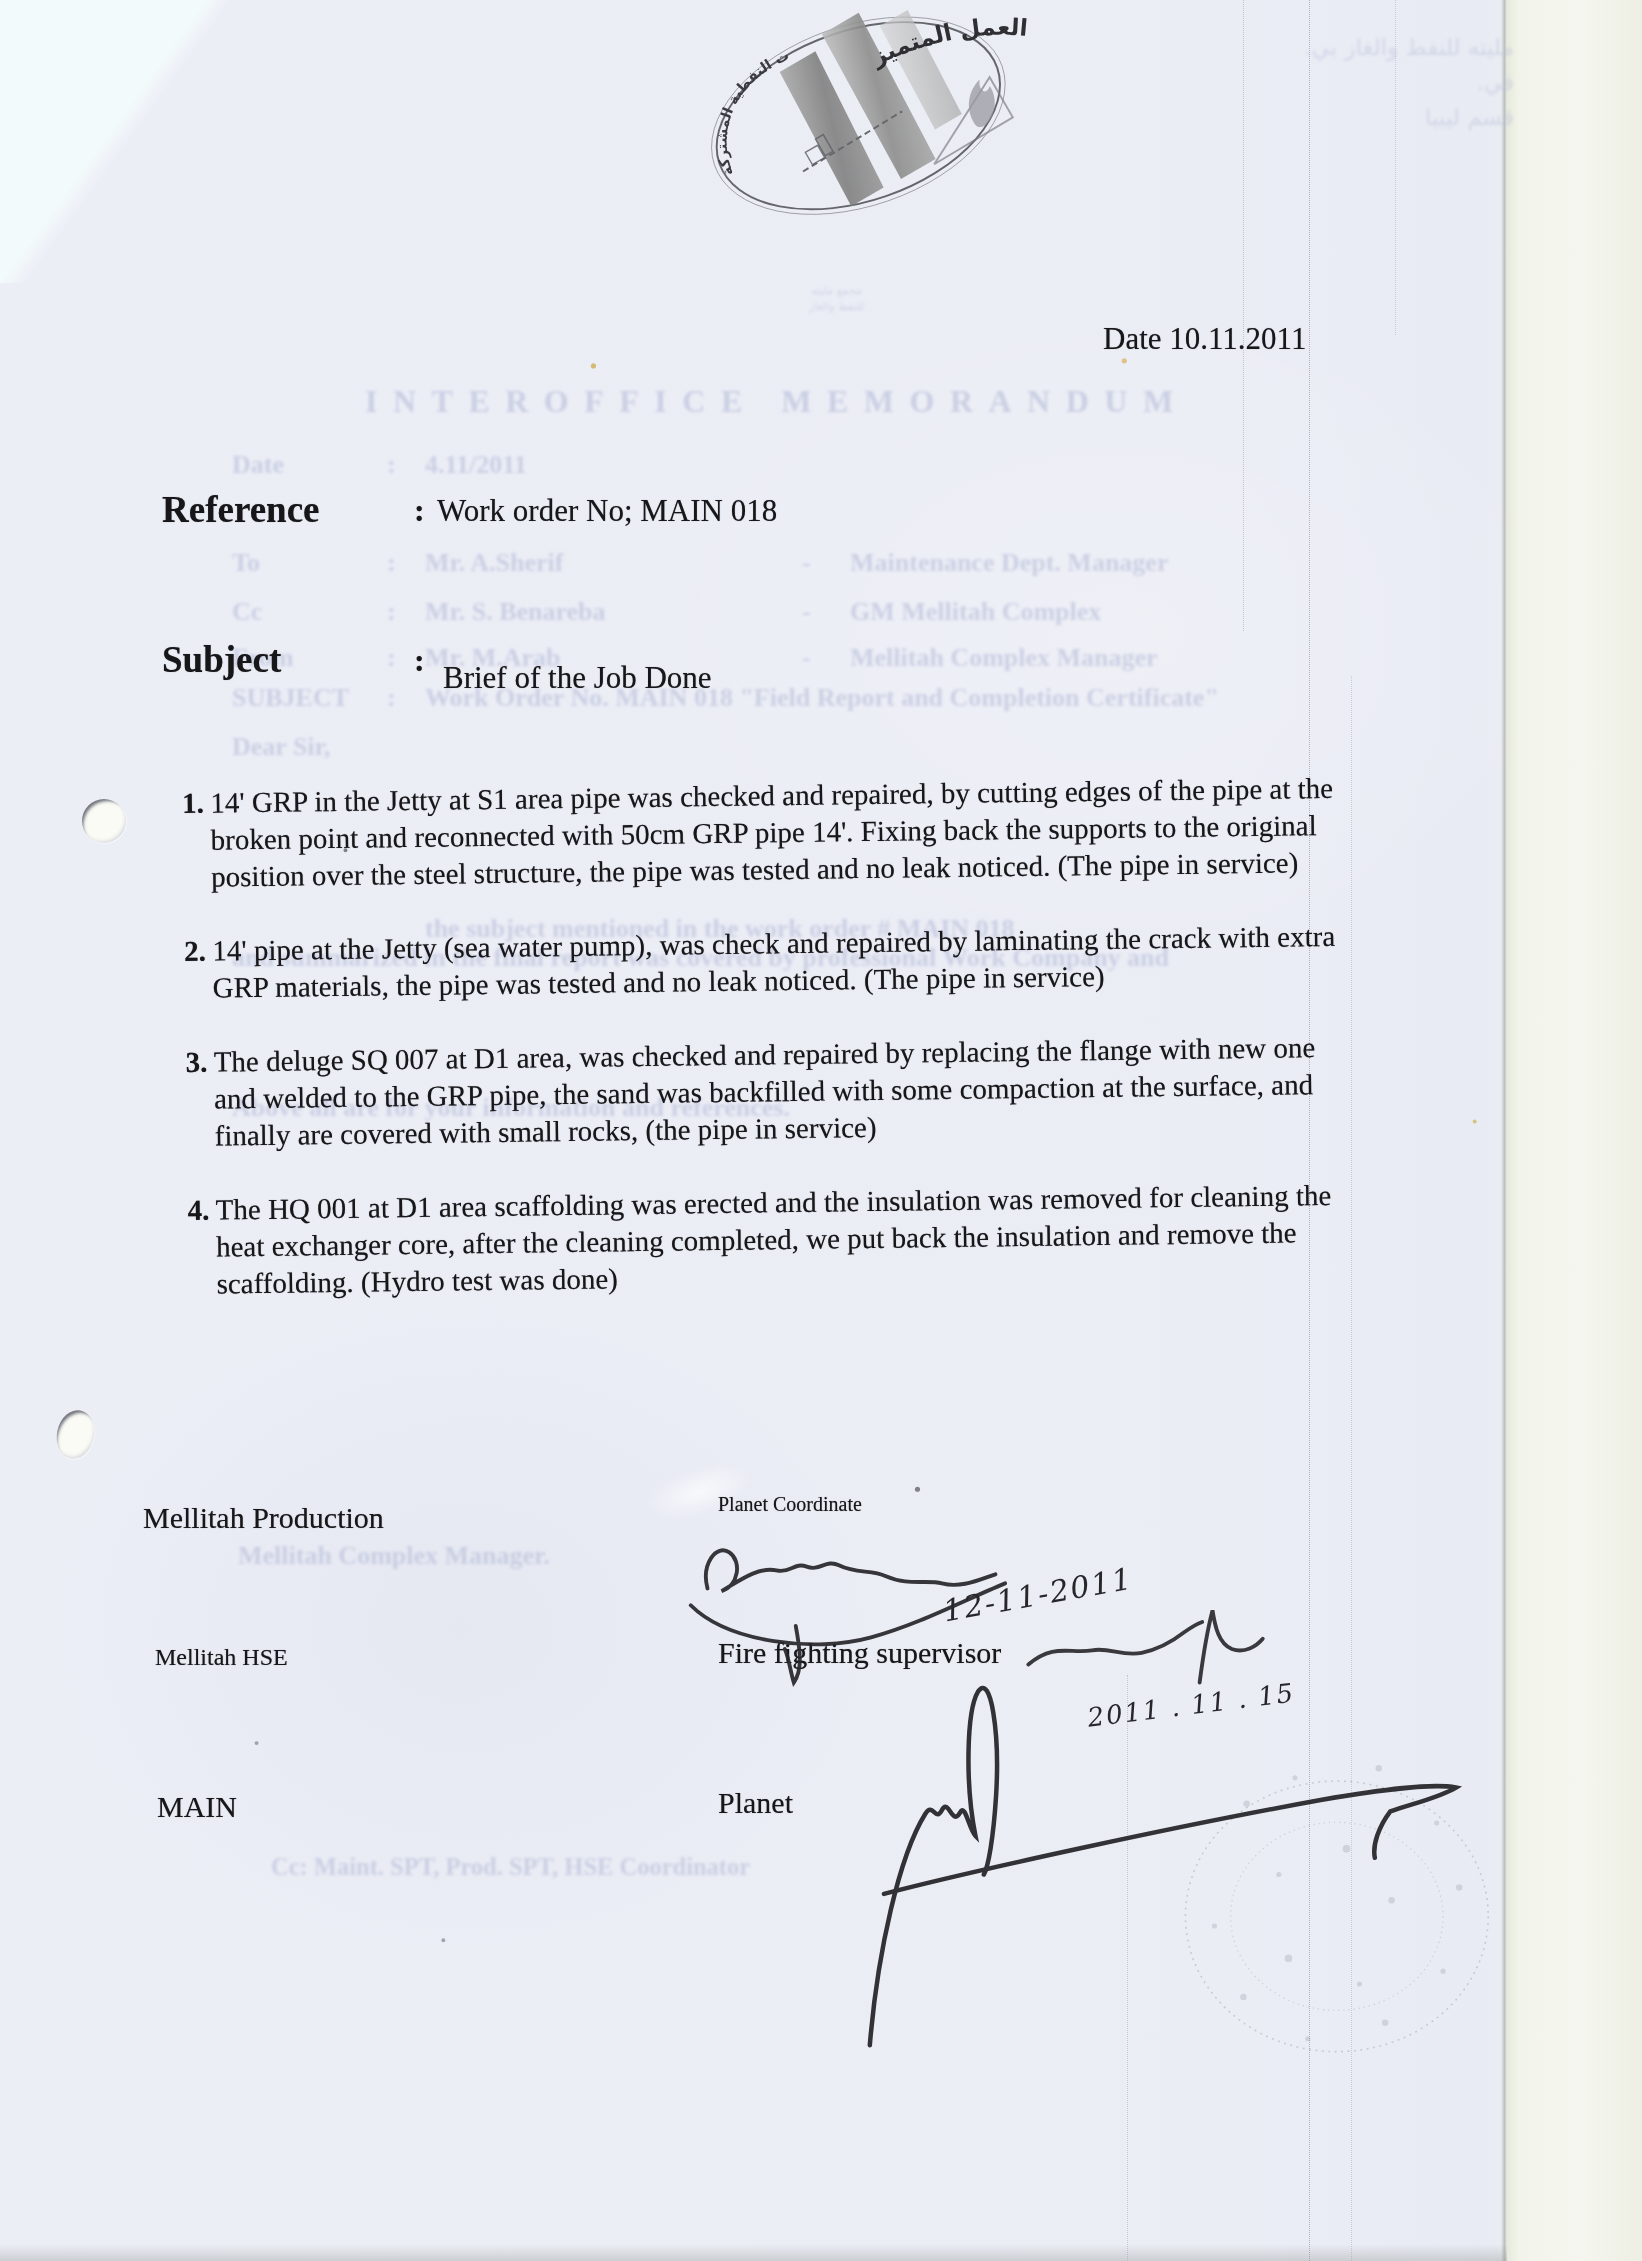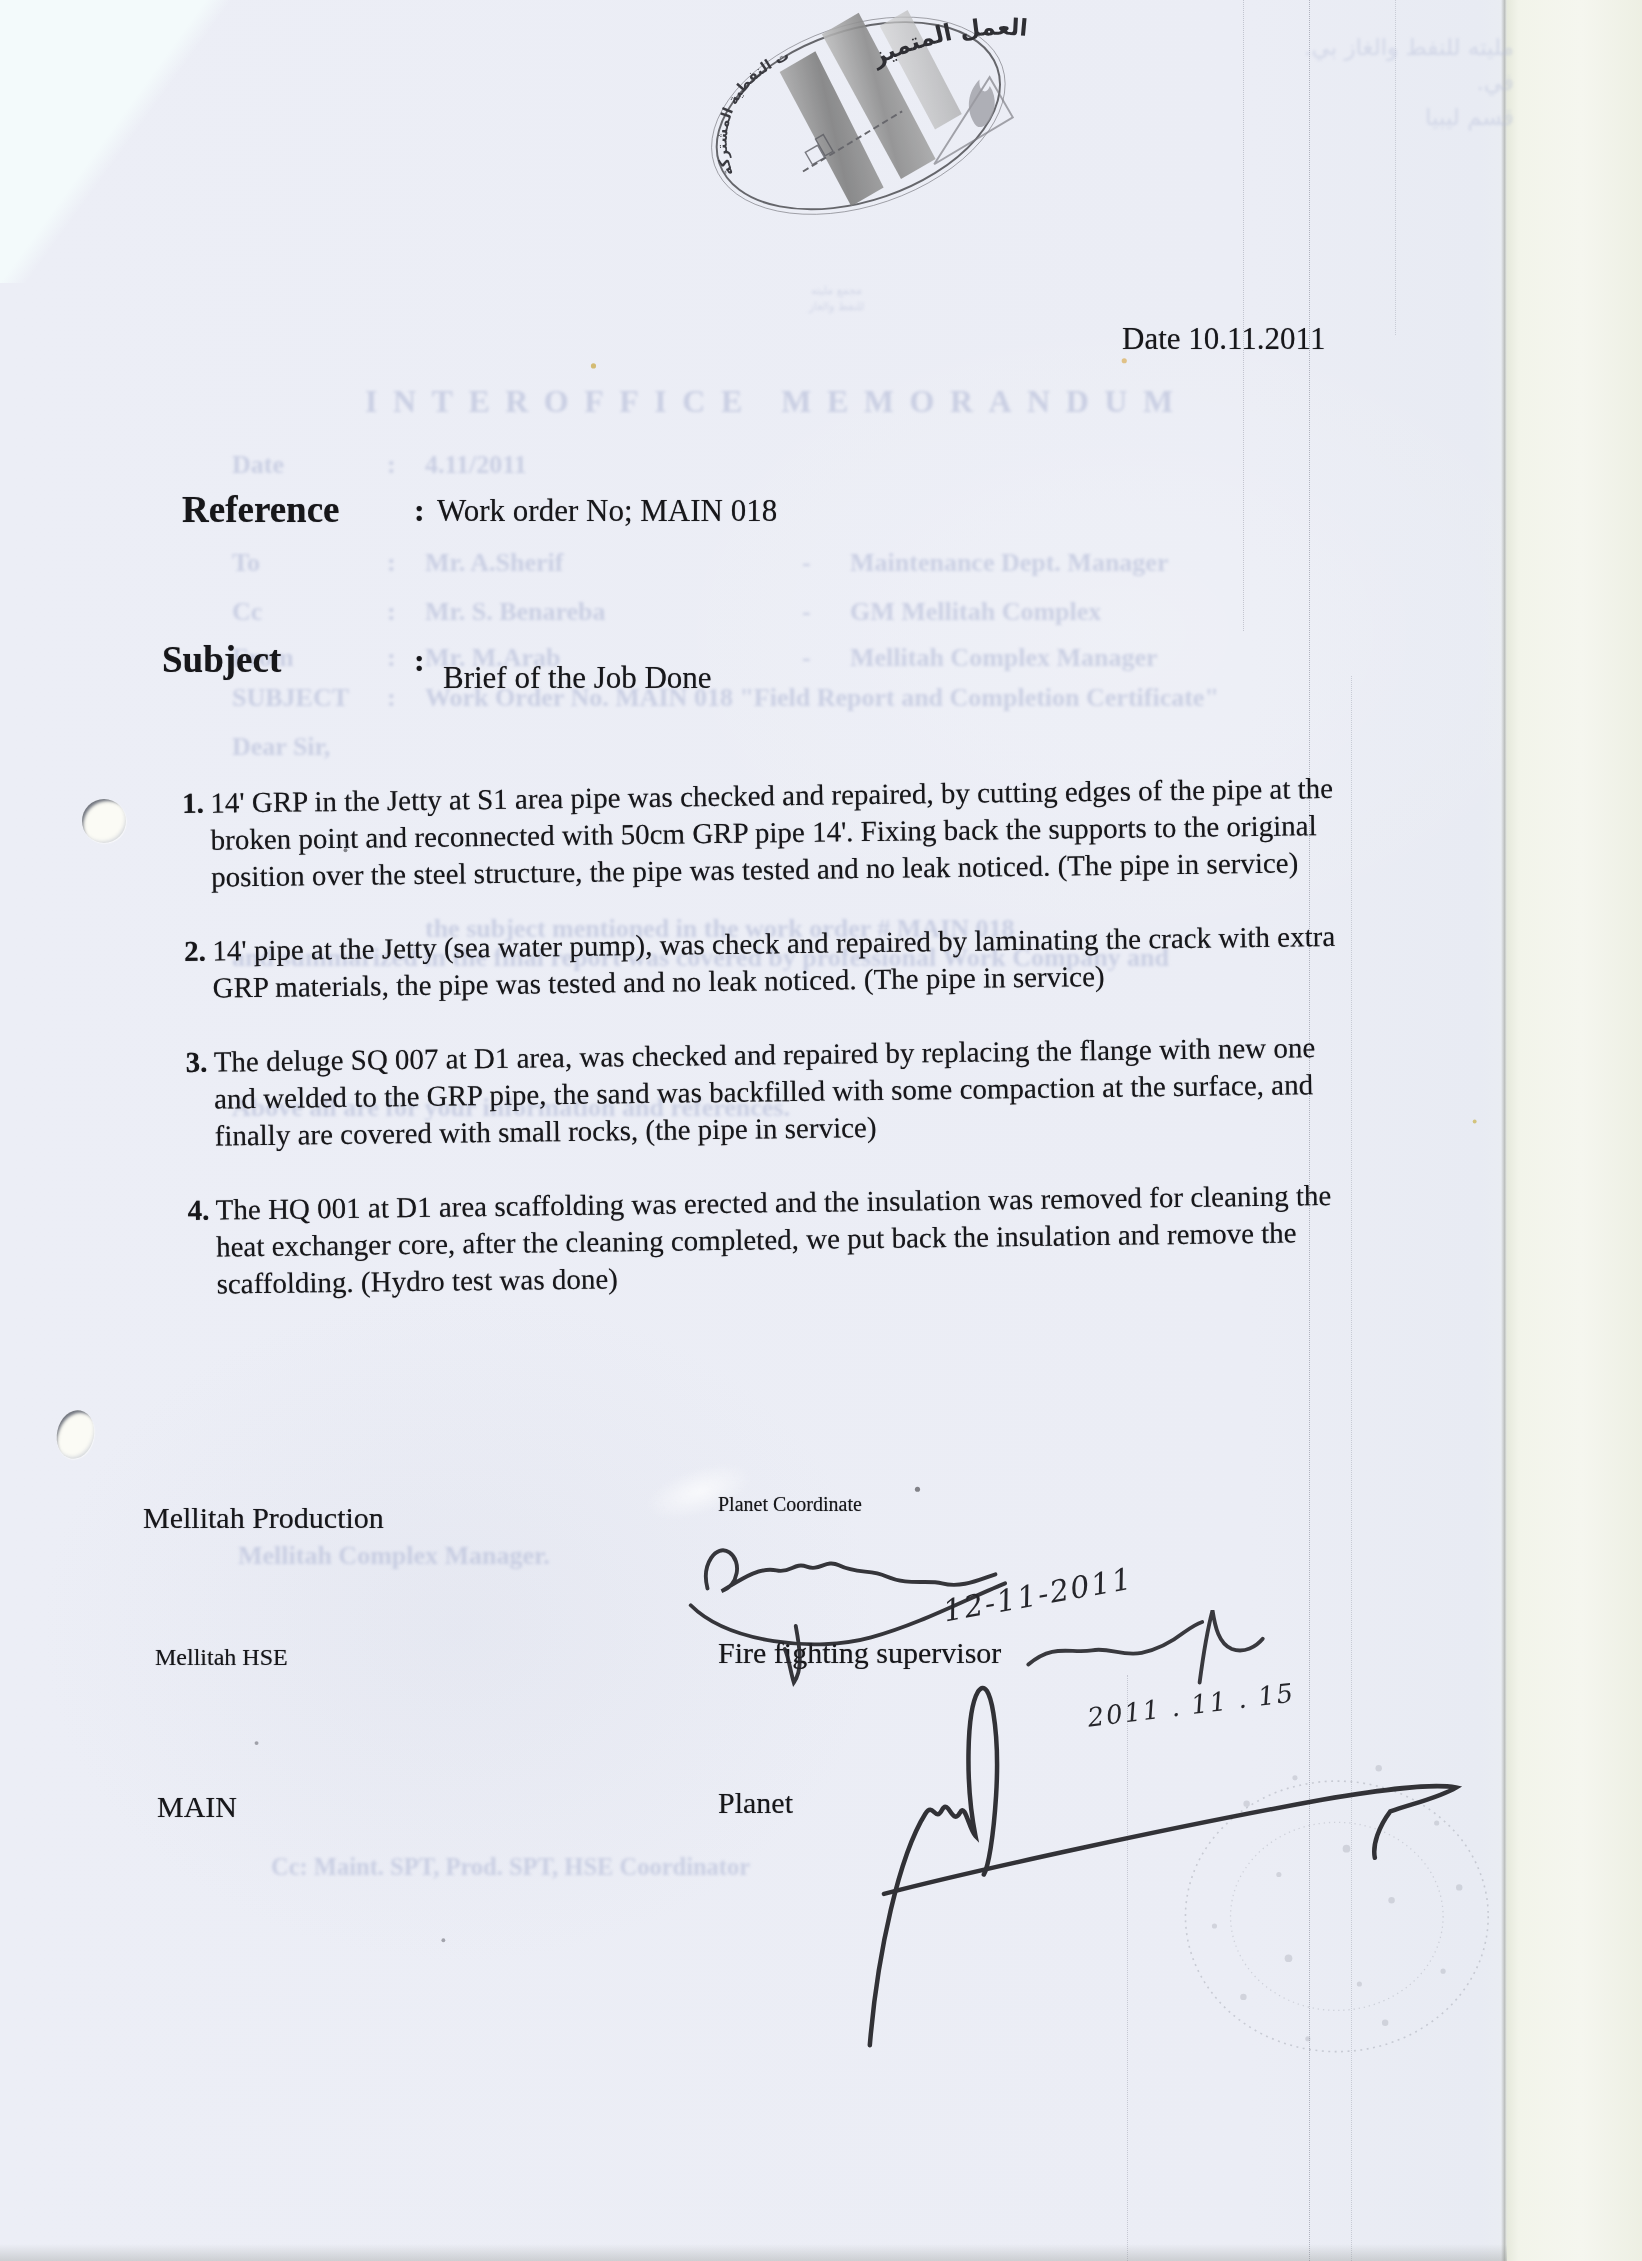--- a/index.html
+++ b/index.html
@@ -84,21 +84,21 @@
   <div class="abs arb ghost2" dir="rtl" style="left:1263px;top:30px;width:251px;text-align:right;font-size:23px;line-height:35px;">
     <div>مليته للنفط والغاز بي. في.</div>
     <div>قسم ليبيا</div>
   </div>
 
   <div class="abs arb ghost2" dir="rtl" style="left:772px;top:283px;width:129px;text-align:center;font-size:11px;line-height:15.5px;opacity:.5;">
     <div>مجمع مليته</div>
     <div>للنفط والغاز</div>
   </div>
 
-  <div class="abs ink" style="left:1103px;top:321px;font-size:31px;margin-left:19px;">Date 10.11.2011</div>
+  <div class="abs ink" style="left:1103px;top:321px;font-size:31px;">Date 10.11.2011</div>
 
   <div class="abs ghost" style="left:365px;top:383px;font-size:32px;letter-spacing:15.5px;">INTEROFFICE MEMORANDUM</div>
 
   <div class="abs ghost" style="left:232px;top:450px;width:1121px;font-size:26px;">
     <span class="abs" style="left:0;">Date</span>
     <span class="abs" style="left:155px;">:</span>
     <span class="abs" style="left:193px;">4.11/2011</span>
   </div>
   <div class="abs ghost" style="left:232px;top:548px;width:1121px;font-size:26px;">
     <span class="abs" style="left:0;">To</span>
@@ -121,21 +121,21 @@
     <span class="abs" style="left:570px;">-</span>
     <span class="abs" style="left:618px;">Mellitah Complex Manager</span>
   </div>
   <div class="abs ghost" style="left:232px;top:683px;width:1121px;font-size:26px;">
     <span class="abs" style="left:0;">SUBJECT</span>
     <span class="abs" style="left:155px;">:</span>
     <span class="abs" style="left:193px;width:928px;">Work Order No. MAIN 018 "Field Report and Completion Certificate"</span>
   </div>
 
   <div class="abs" style="left:0;top:488px;width:1353px;height:52px;">
-    <span class="abs ink lbl" style="left:162px;font-size:37px;margin-left:20px;">Reference</span>
+    <span class="abs ink lbl" style="left:162px;font-size:37px;">Reference</span>
     <span class="abs ink lbl" style="left:414px;top:3.9px;font-size:32px;">:</span>
     <span class="abs ink" style="left:437px;top:5.2px;font-size:31px;text-align:right;">Work order No; MAIN 018</span>
   </div>
 
   <div class="abs" style="left:0;top:638px;width:1353px;height:52px;">
     <span class="abs ink lbl" style="left:162px;font-size:37px;">Subject</span>
     <span class="abs ink lbl" style="left:414px;top:3.9px;font-size:32px;">:</span>
     <span class="abs ink" style="left:443px;top:22px;font-size:31px;">Brief of the Job Done</span>
   </div>
 

